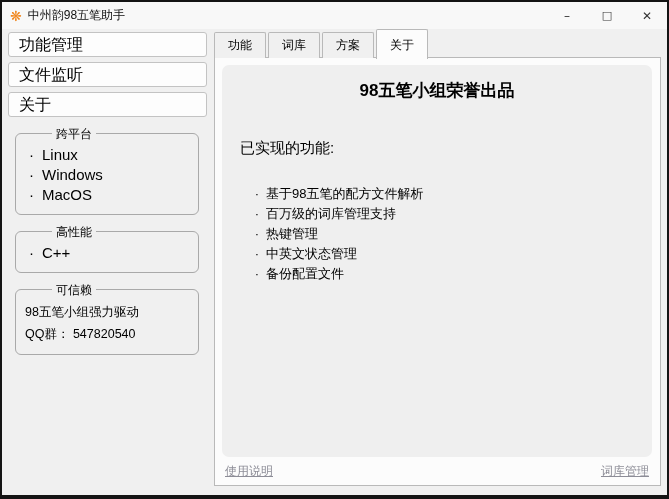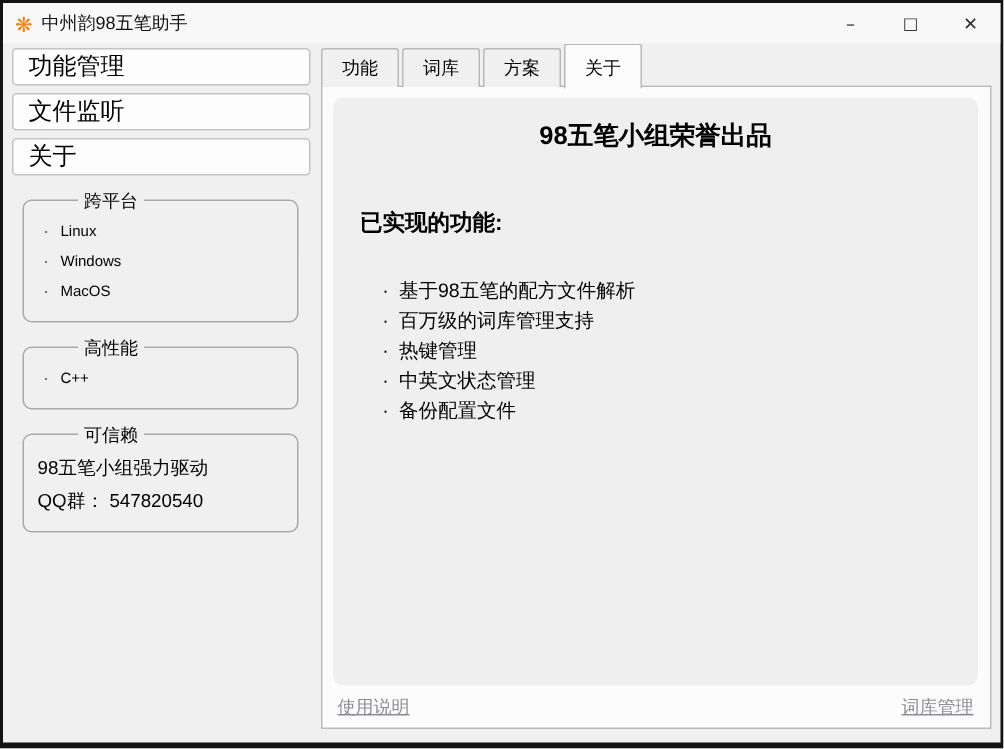--- a/index.html
+++ b/index.html
@@ -70,21 +70,21 @@
   .groupbox-title {
     position: absolute;
     top: -8px; left: 8px;
     background: #f0f0f0;
     padding: 0 4px;
     font-size: 12px;
     color: #000;
     margin-left: 28px;
   }
   .group-item {
-    font-size: 10px;
+    font-size: 15px;
     line-height: 20px;
     padding-left: 4px;
     white-space: nowrap;
   }
   .group-item .dot { margin-right: 8px; }
   .group-line {
     font-size: 12.5px;
     line-height: 22px;
     white-space: nowrap;
   }
@@ -136,21 +136,21 @@
     overflow: hidden;
   }
   .about-heading {
     text-align: center;
     font-size: 17px;
     font-weight: bold;
     margin-top: 8px;
   }
   .about-subheading {
     font-size: 15px;
-    font-weight: bold;
+    font-weight: normal;
     margin-top: 37px;
     margin-left: 2px;
   }
   .feature-list { margin-top: 26px; margin-left: 10px; list-style: none; }
   .feature-item {
     font-size: 13px;
     line-height: 20px;
     display: flex;
   }
   .feature-item .dot { width: 18px; text-align: center; }

